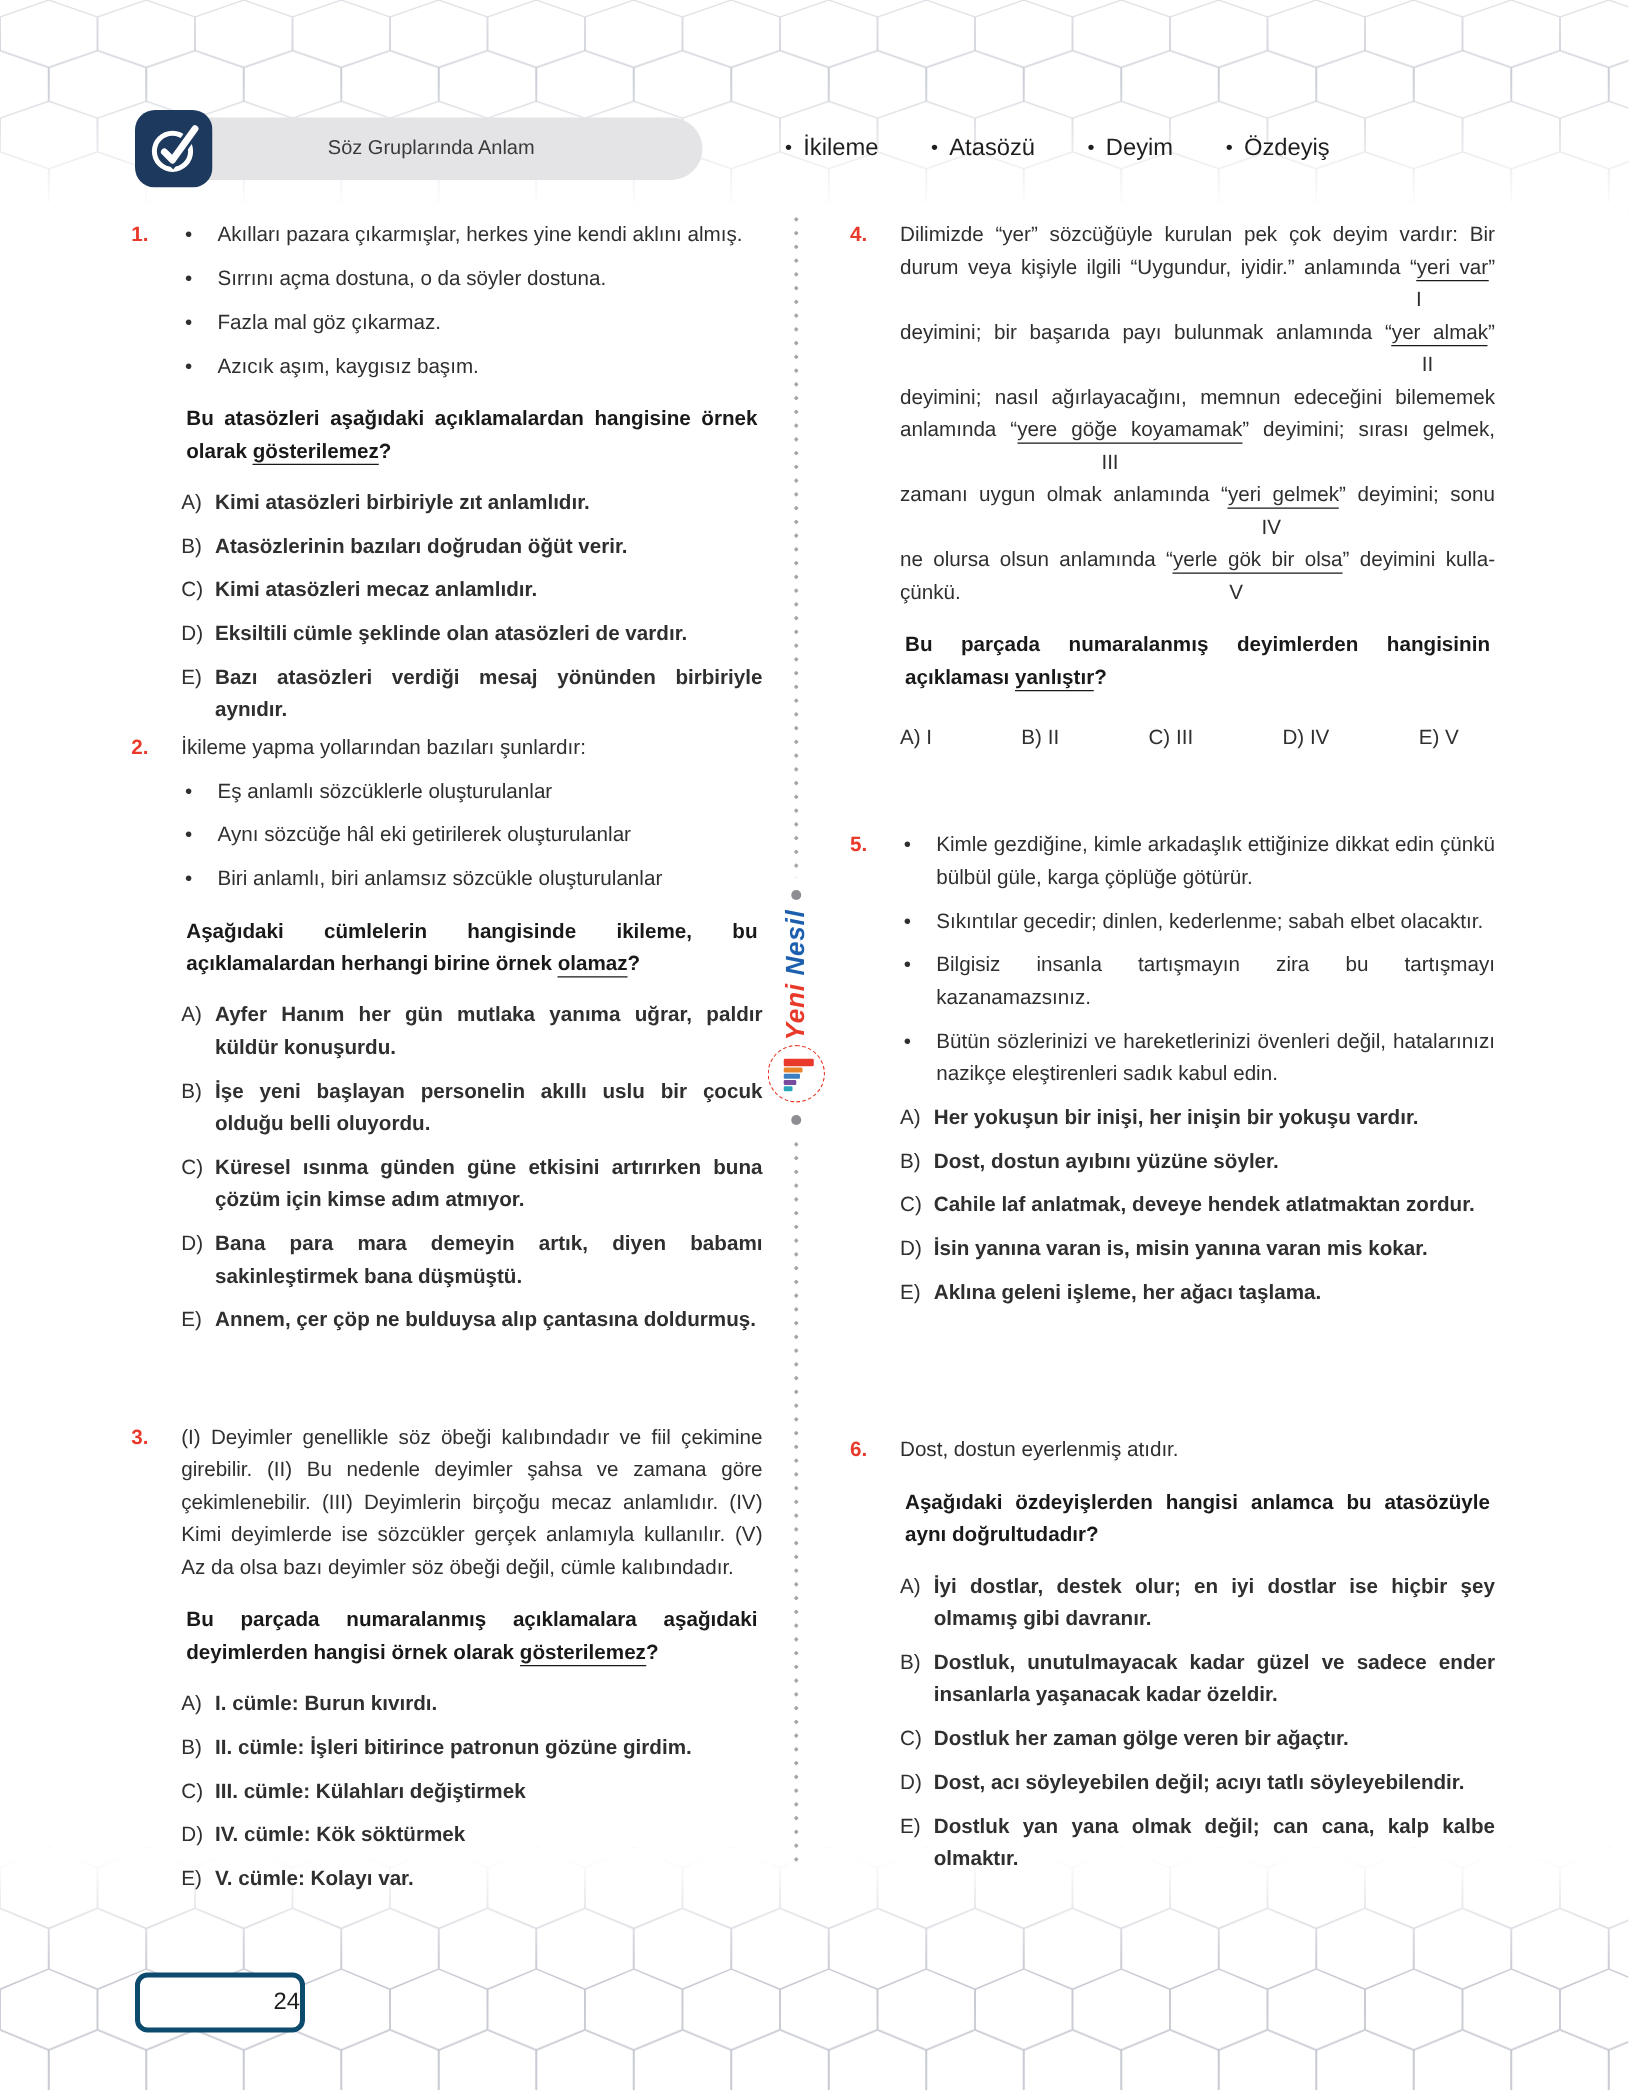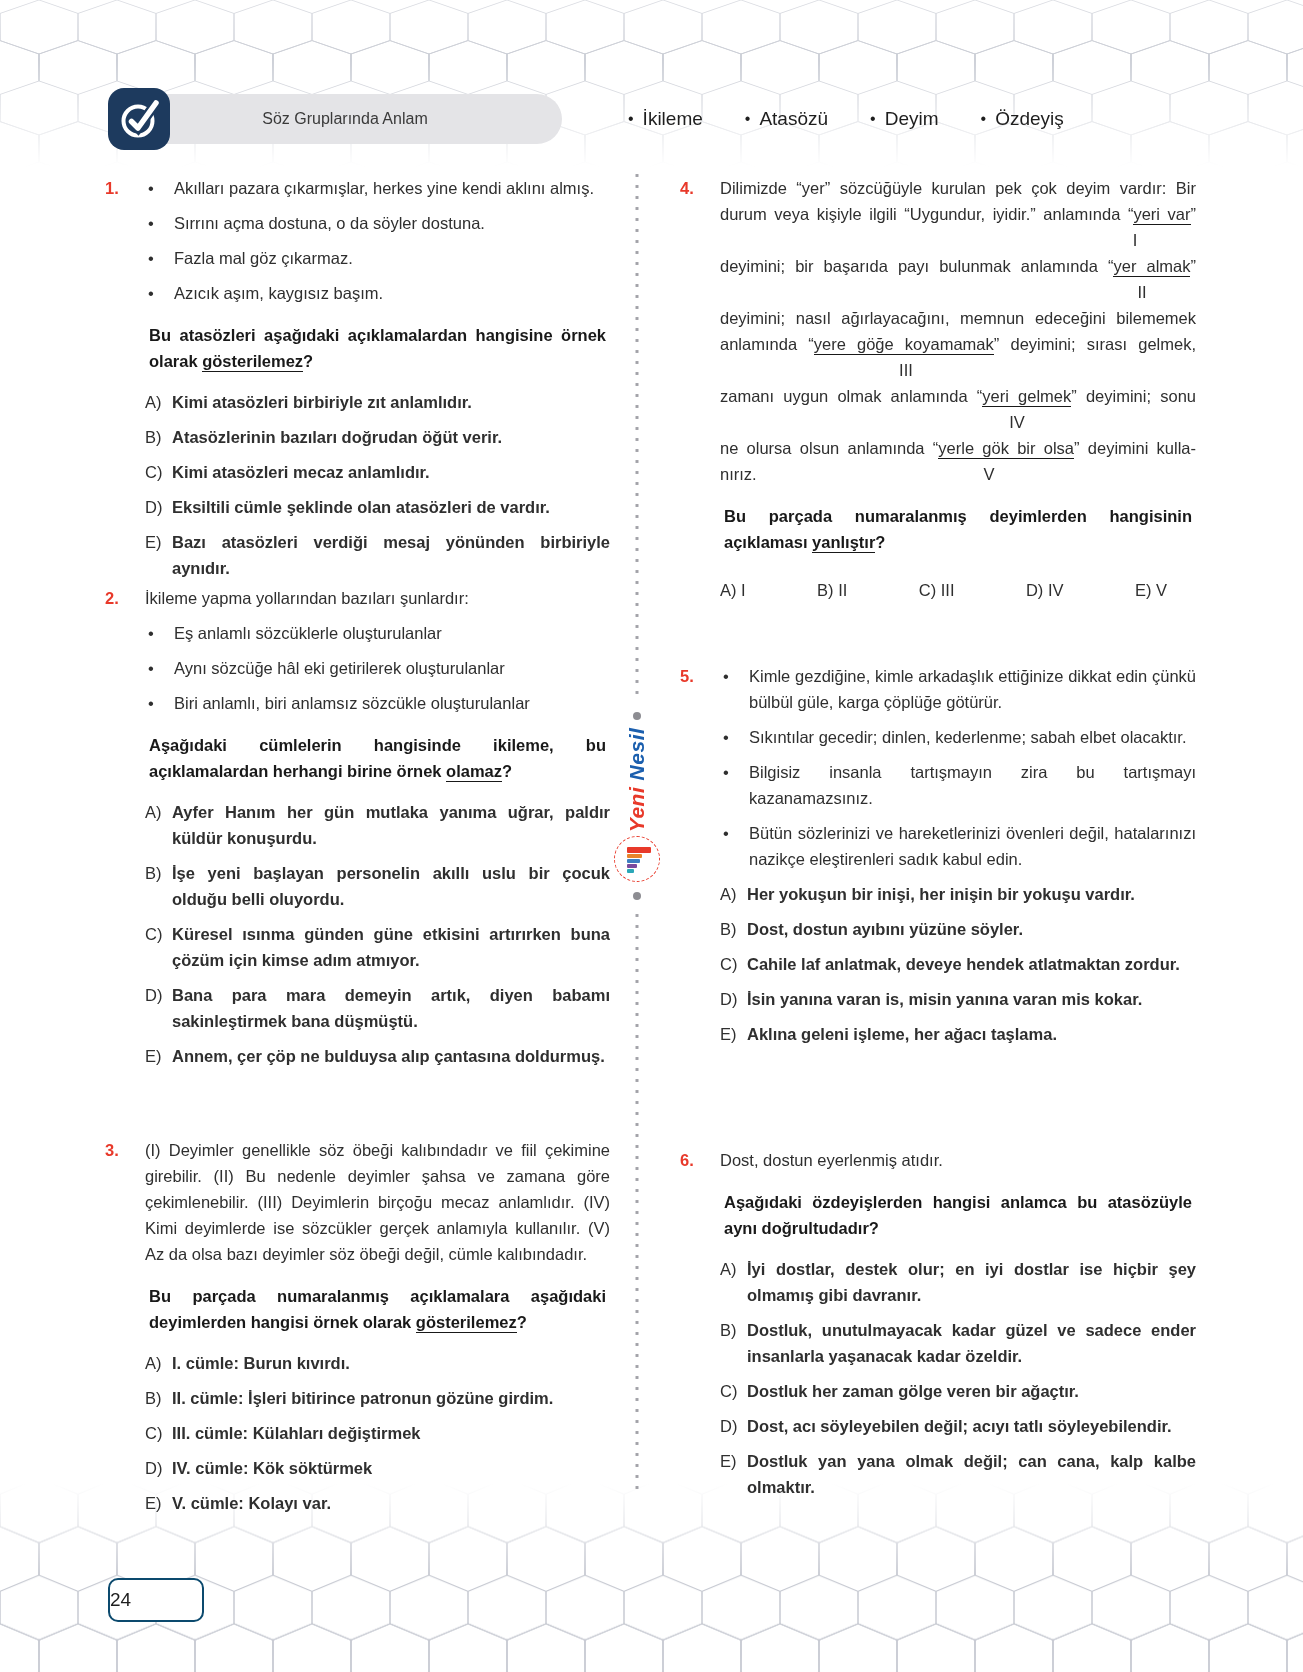--- a/index.html
+++ b/index.html
@@ -64,23 +64,23 @@
   .logo-w1{color:#e8392a;} .logo-w2{color:#1b5fae;}
   .logo-mark{position:absolute;top:666px;left:50%;transform:translateX(-50%);width:44px;height:44px;
              border:1.6px dashed #e8392a;border-radius:50%;display:flex;align-items:center;justify-content:center;}
   .bars div{margin:1px auto 0 4px;border-radius:1px;}
   .bar1{width:24px;height:6px;background:#e8392a;}
   .bar2{width:15px;height:4px;background:#e8832a;}
   .bar3{width:13px;height:4px;background:#3d7fc1;}
   .bar4{width:10px;height:4px;background:#7a4a9e;}
   .bar5{width:7px;height:4px;background:#2aa7b8;}
   
-  .page-num-box{position:absolute;left:108px;top:1578px;width:92px;height:40px;border:2px solid #0c4a6e;
-                border-radius:10px;background:#fff;display:flex;align-items:center;justify-content:flex-start;
-                font-size:19px;color:#1e1e1e;z-index:2;}
+  .page-num-box{position:absolute;left:108px;top:1578px;width:92px;height:40px;border:4px solid #0c4a6e;
+                border-radius:10px;background:#fff;display:flex;align-items:center;justify-content:flex-end;
+                font-size:19px;color:#1e1e1e;z-index:2;padding-left:36px;}
 </style>
 </head>
 <body>
 
 <div class="page">
 
   <div class="hex-band hex-top">
     <svg aria-hidden="true">
       <defs>
         <pattern id="hx1" width="78" height="135" patternUnits="userSpaceOnUse" patternTransform="scale(1,0.6)">
@@ -282,28 +282,28 @@
           <div class="line">
             <span class="rnum" style="left: 415px;">I</span>
           </div>
           <div class="line j"><span>deyimini; bir başarıda payı bulunmak anlamında “</span><span class="u">yer almak</span><span>”</span></div>
           <div class="line">
             <span class="rnum" style="left: 422px;">II</span>
           </div>
           <div class="line j"><span>deyimini; nasıl ağırlayacağını, memnun edeceğini bilememek</span></div>
           <div class="line j"><span>anlamında “</span><span class="u">yere göğe koyamamak</span><span>” deyimini; sırası gelmek,</span></div>
           <div class="line">
-            <span class="rnum" style="left: 186px;">III</span>
+            <span class="rnum" style="left: 168px;">III</span>
           </div>
           <div class="line j"><span>zamanı uygun olmak anlamında “</span><span class="u">yeri gelmek</span><span>” deyimini; sonu</span></div>
           <div class="line">
             <span class="rnum" style="left: 297px;">IV</span>
           </div>
           <div class="line j"><span>ne olursa olsun anlamında “</span><span class="u">yerle gök bir olsa</span><span>” deyimini kulla-</span></div>
-          <div class="line"><span>nırız.</span><span class="rnum" style="left: 269px;">V</span></div>
+          <div class="line"><span>çünkü.</span><span class="rnum" style="left: 269px;">V</span></div>
           <div class="stem"><span>Bu parçada numaralanmış deyimlerden hangisinin açıklaması </span><span class="u">yanlıştır</span><span>?</span></div>
           <div class="opts-in">
             <span class="opt-in">A) I</span>
             <span class="opt-in">B) II</span>
             <span class="opt-in">C) III</span>
             <span class="opt-in">D) IV</span>
             <span class="opt-in">E) V</span>
           </div>
         </div>
       </section>

